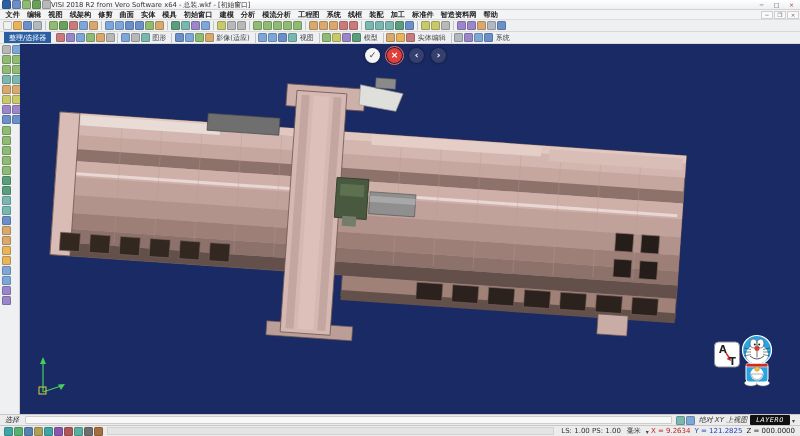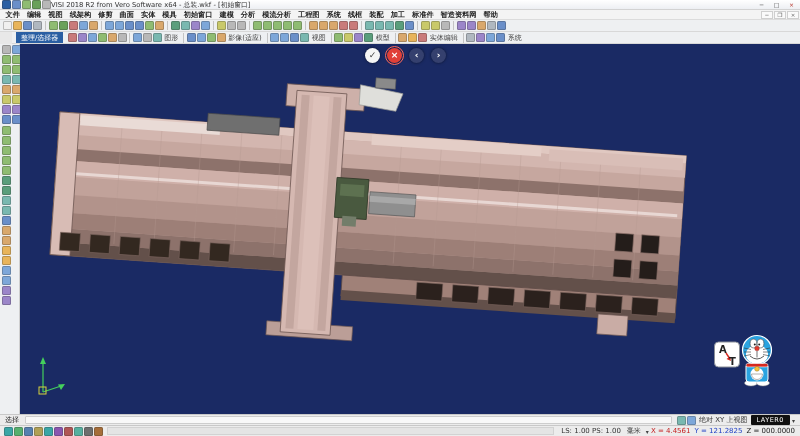--- a/index.html
+++ b/index.html
@@ -34,21 +34,21 @@
   .child-btns { display:flex; margin-right:1px; }
   .child-btn { width:12px; height:8px; display:flex; align-items:center; justify-content:center; font-size:5.5px; color:#555; border:1px solid #cfcfcf; background:#fafafa; margin-left:1px; }
 
   
   .toolbar {
     position:absolute; left:0; right:0;
     background:#eef0f2; border-bottom:1px solid #d8d8d8;
     display:flex; align-items:center; padding-left:2px; overflow:hidden;
   }
   .toolbar.row1 { top:20px; height:12px; }
-  .toolbar.row2 { top:32px; height:12px;margin-left:12px; }
+  .toolbar.row2 { top:32px; height:12px; }
   .tb-icon { width:9px; height:9px; flex:none; display:inline-block; border-radius:1.5px; border:1px solid rgba(50,50,50,.28); margin:0 .5px; cursor:pointer; }
   .tb-icon-sep { width:1px; height:9px; background:#c4c4c4; margin:0 2.5px; flex:none; }
   .ribbon-tab {
     flex:none; font-size:7px; color:#fff; background:var(--accent-blue,#2b5fa3);
     padding:1.5px 5px; margin:0 4px 0 2px; border-radius:1px; white-space:nowrap; cursor:pointer;
   }
   .ribbon-group { display:flex; align-items:center; flex:none; }
   .group-label { font-size:7px; color:#444; margin:0 3px 0 2px; white-space:nowrap; }
   .group-sep { width:1px; height:10px; background:#c4c4c4; margin:0 2px; }
 
@@ -88,21 +88,21 @@
   }
   .ucs { position:absolute; left:14px; bottom:16px; }
   .sticker { position:absolute; right:24px; bottom:26px; }
 
   
   .prompt-row, .status-row {
     position:absolute; left:0; right:0; height:11px;
     background:#ececec; border-top:1px solid #c8c8c8;
     display:flex; align-items:center; font-size:7px; padding:0 3px; white-space:nowrap;
   }
-  .prompt-row { bottom:11px; }
+  .prompt-row { bottom:11px;font-style:italic; }
   .status-row { bottom:0; }
   .prompt-label { color:#222; padding:0 2px; }
   .prompt-field { flex:1; height:8px; background:#f8f8f8; border:1px solid #cdcdcd; border-radius:1px; margin:0 4px; }
   .status-field { flex:1; height:8px; background:#e4e4e4; border:1px solid #d2d2d2; margin:0 4px; }
   .sb-icons { display:flex; align-items:center; }
   .view-mode { color:#333; margin:0 3px; }
   .layer-badge {
     background:var(--layer-badge-bg,#101010); color:#fff; font-size:6.5px;
     padding:1px 6px; border-radius:1px; letter-spacing:.5px; cursor:pointer;
   }
@@ -483,16 +483,16 @@
       <span class="tb-icon" style="background: rgb(138, 86, 176);"></span>
       <span class="tb-icon" style="background: rgb(176, 86, 86);"></span>
       <span class="tb-icon" style="background: rgb(86, 176, 160);"></span>
       <span class="tb-icon" style="background: rgb(110, 110, 110);"></span>
       <span class="tb-icon" style="background: rgb(166, 110, 58);"></span>
     </span>
   <span class="status-field"></span>
   <span class="scale-text">LS: 1.00 PS: 1.00</span>
   <span class="units-text">毫米</span>
   <span class="caret">▾</span>
-  <span class="coord-x">X = 4.4561</span>
+  <span class="coord-x">X = 9.2634</span>
   <span class="coord-y">Y = 121.2825</span>
   <span class="coord-z">Z = 000.0000</span>
 </div>
 
 </body></html>

